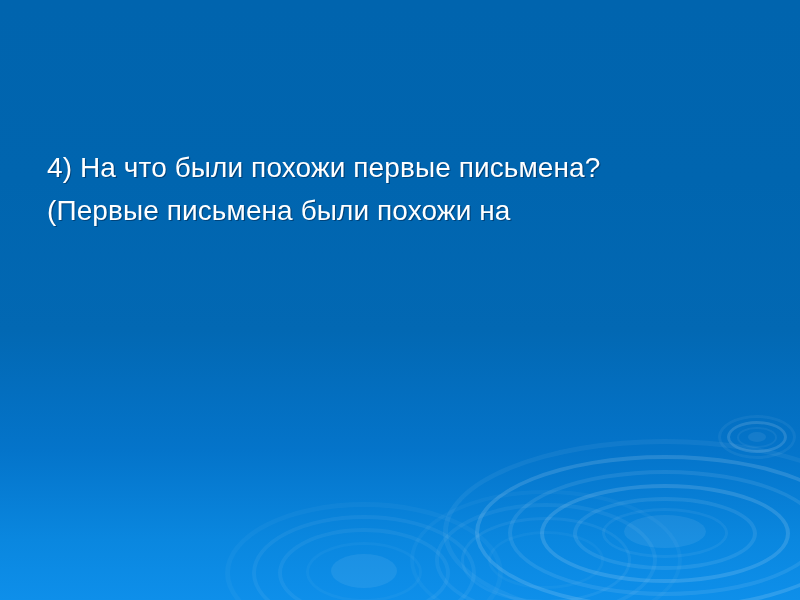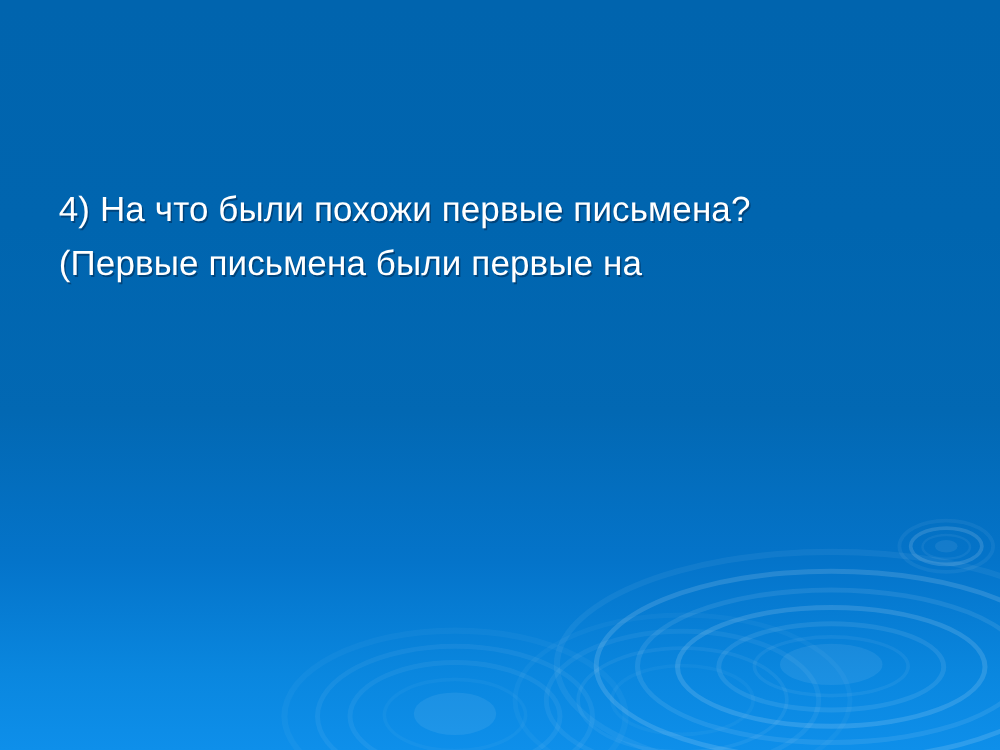--- a/index.html
+++ b/index.html
@@ -101,16 +101,16 @@
 
     <div class="ripple soft" style="left:718px; top:415px; width:78px; height:44px; border-width:3px;"></div>
     <div class="ripple bright" style="left:727px; top:421px; width:60px; height:32px; border-width:3px;"></div>
     <div class="ripple soft" style="left:737px; top:427px; width:40px; height:21px; border-width:2px;"></div>
     <div class="ripple-core" style="left:748px; top:432px; width:18px; height:10px;"></div>
 
   </div>
 
   <div id="text-block">
     <div class="line">4) На что были похожи первые письмена?</div>
-    <div class="line">(Первые письмена были первые на</div>
+    <div class="line">(Первые письмена были похожи на</div>
   </div>
 
 </div>
 
 </body></html>

